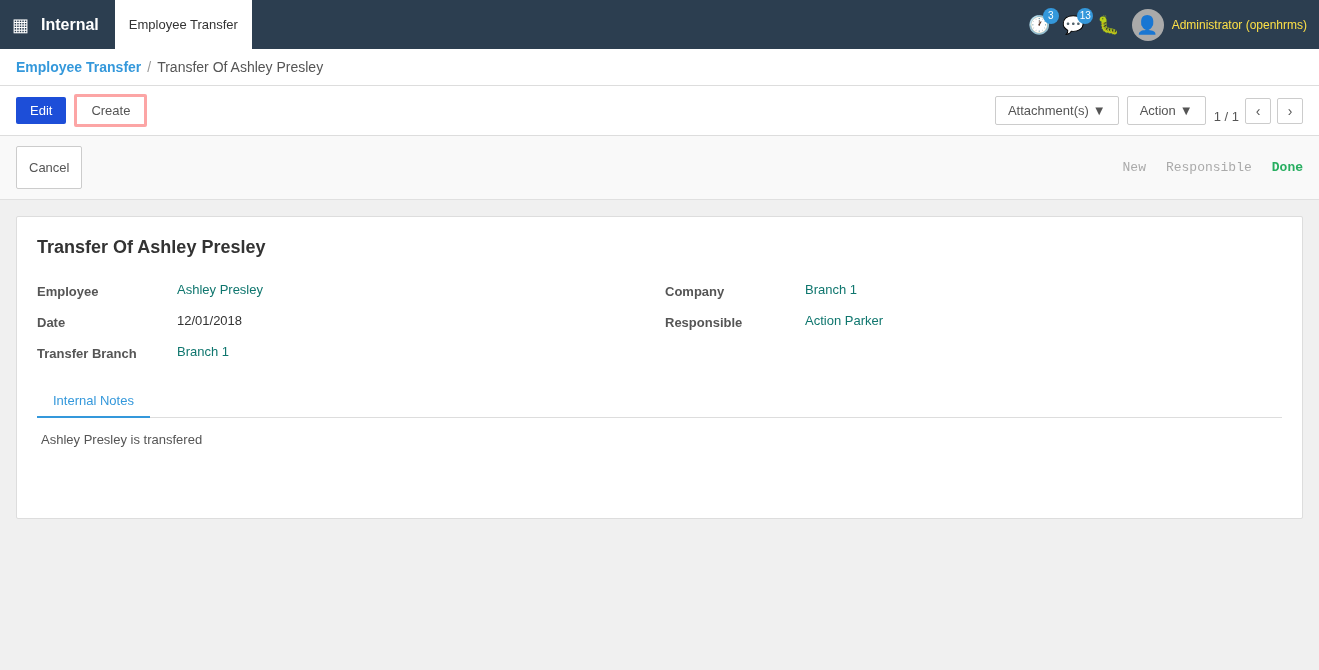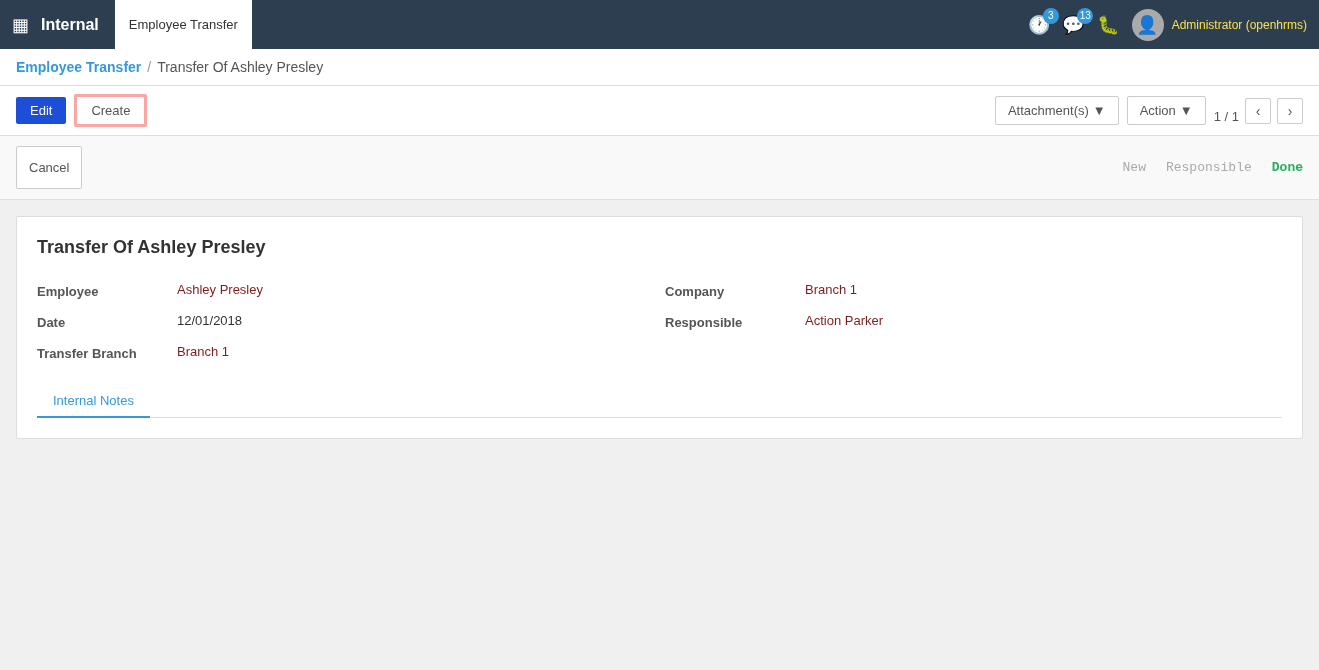--- a/index.html
+++ b/index.html
@@ -177,21 +177,21 @@
     .form-row { display: flex; align-items: flex-start; gap: 0; }
     .form-label {
       width: 140px;
       min-width: 140px;
       font-weight: bold;
       color: #555;
       font-size: 13px;
       padding-top: 2px;
     }
     .form-value { font-size: 13px; color: #333; }
-    .form-value.link { color: #7f1d1d; cursor: pointer; }
+    .form-value.link { color: #0f766e; cursor: pointer; }
 
     
     .tab-bar {
       margin-top: 24px;
       border-bottom: 1px solid #ddd;
       display: flex;
       align-items: center;
     }
     .tab-item {
       padding: 8px 16px;
@@ -303,14 +303,15 @@
           <span class="form-value link">Action Parker</span>
         </div>
       </div>
     </div>
 
     <div class="tab-bar">
       <div class="tab-item active">
         <span>Internal Notes</span>
       </div>
     </div>
+    <div class="tab-content">Ashley Presley is transfered</div>
   </div>
 </div>
 
 </body></html>

